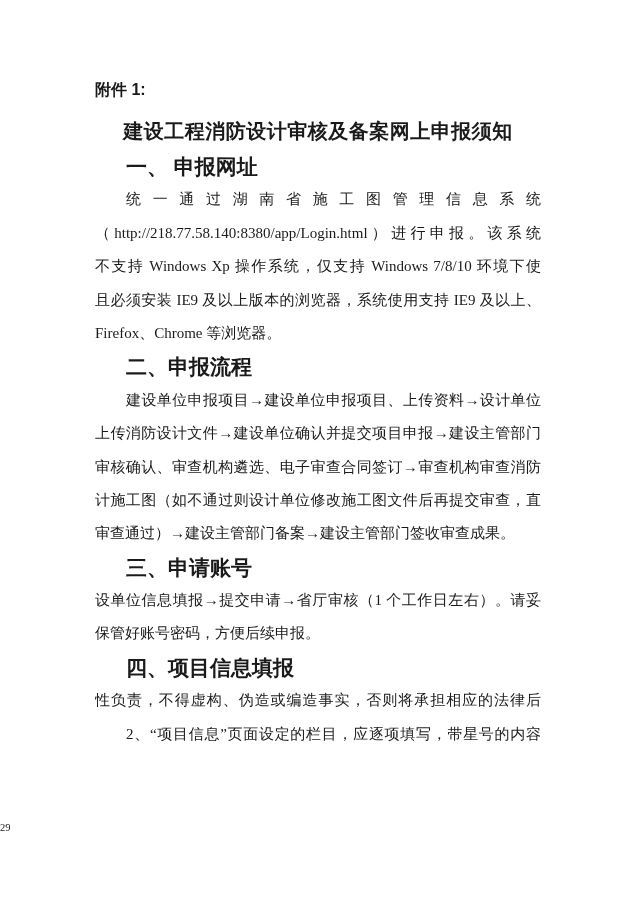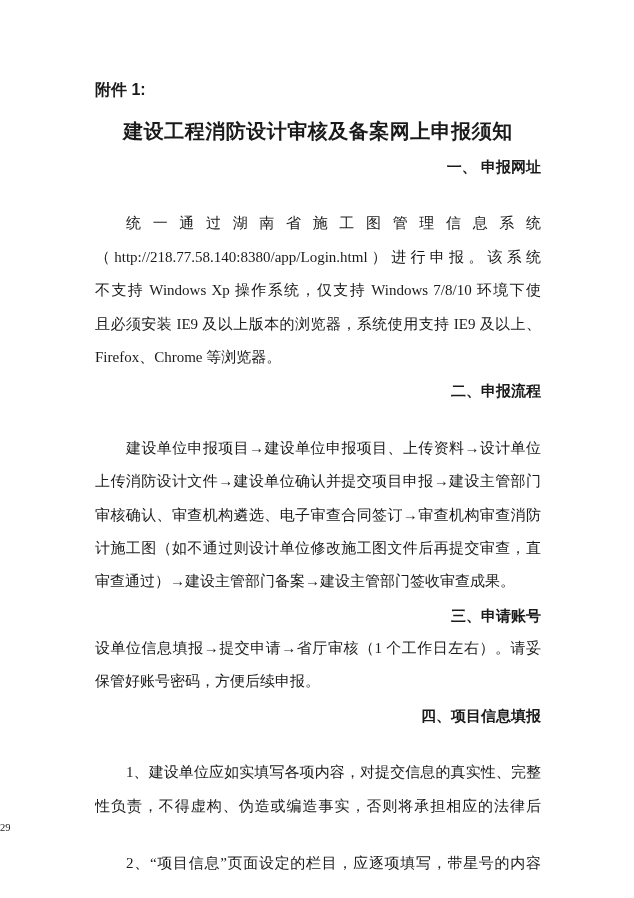--- a/index.html
+++ b/index.html
@@ -23,42 +23,40 @@
   }
   .title{
     margin-top:8px;
     font-size:20px;font-weight:700;
     text-align:center;
     height:38px;line-height:38px;
     font-family:"Liberation Sans","DejaVu Sans",sans-serif;
     letter-spacing:0.5px;
   }
   .heading{
-    font-size:15px;font-weight:700;
+    font-size:21px;font-weight:700;
     height:33.4px;line-height:33.4px;
     padding-left:31px;box-sizing:border-box;
     font-family:"Liberation Sans","DejaVu Sans",sans-serif;
-    text-align:right;
   }
   .paragraph{margin:0;}
   .line{
     font-size:15px;
     height:33.4px;line-height:33.4px;
     overflow:hidden;
     white-space:nowrap;
     box-sizing:border-box;
   }
   .line.justify{
     white-space:normal;
     text-align:justify;
     text-align-last:justify;
   }
   .line.indent{
     padding-left:31px;
-    margin-top:24px;
   }
   .pagenum{
     position:absolute;
     left:0;right:0;top:822px;
     text-align:left;
     font-size:10.5px;
     color:#1a1a1a;
   }
 </style>
 </head>
@@ -84,21 +82,20 @@
         <div class="line justify">计施工图（如不通过则设计单位修改施工图文件后再提交审查，直至</div>
         <div class="line">审查通过）→建设主管部门备案→建设主管部门签收审查成果。</div>
       </div>
       <div class="heading">三、申请账号</div>
       <div class="paragraph">
         <div class="line justify">设单位信息填报→提交申请→省厅审核（1 个工作日左右）。请妥善</div>
         <div class="line">保管好账号密码，方便后续申报。</div>
       </div>
       <div class="heading">四、项目信息填报</div>
       <div class="paragraph">
-        <div class="line justify indent">1、建设单位应如实填写各项内容，对提交信息的真实性、完整</div>
         <div class="line justify">性负责，不得虚构、伪造或编造事实，否则将承担相应的法律后果。</div>
       </div>
       <div class="paragraph">
         <div class="line justify indent">2、“项目信息”页面设定的栏目，应逐项填写，带星号的内容</div>
       </div>
     </div>
   <div class="pagenum">29</div>
 </div>
 
 </body></html>

